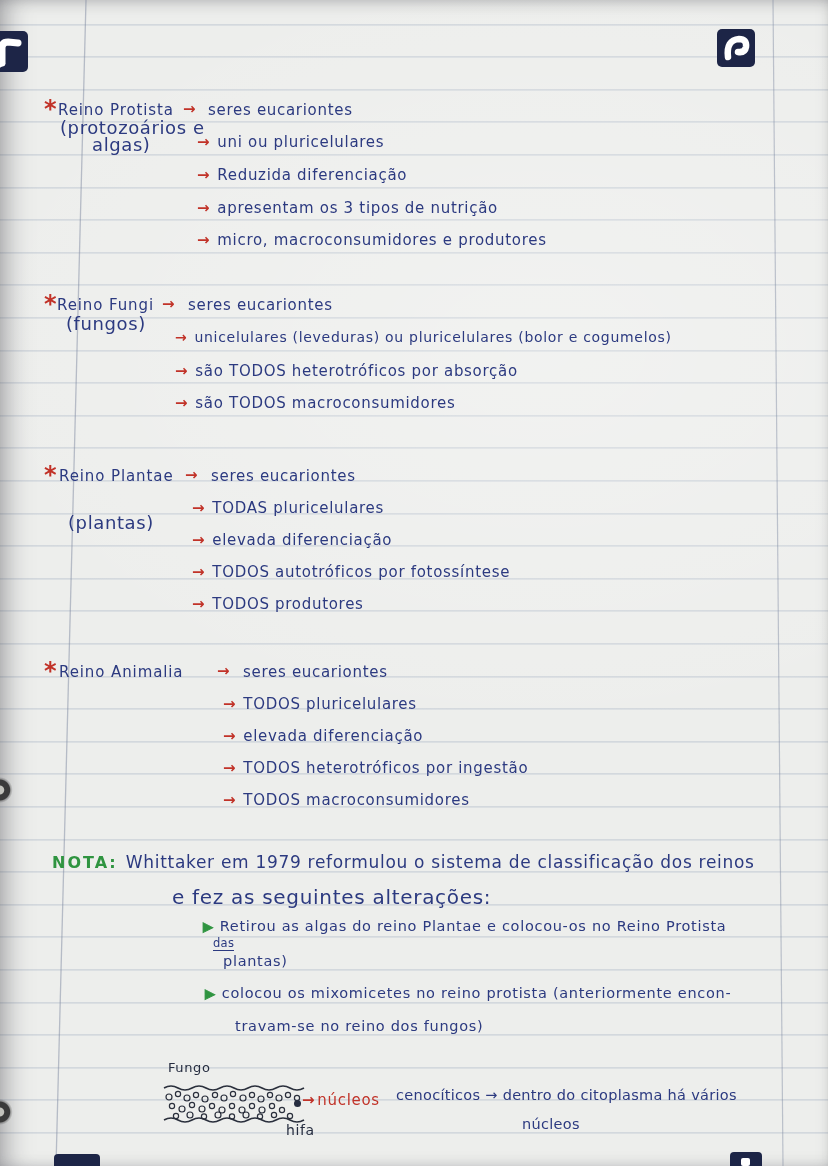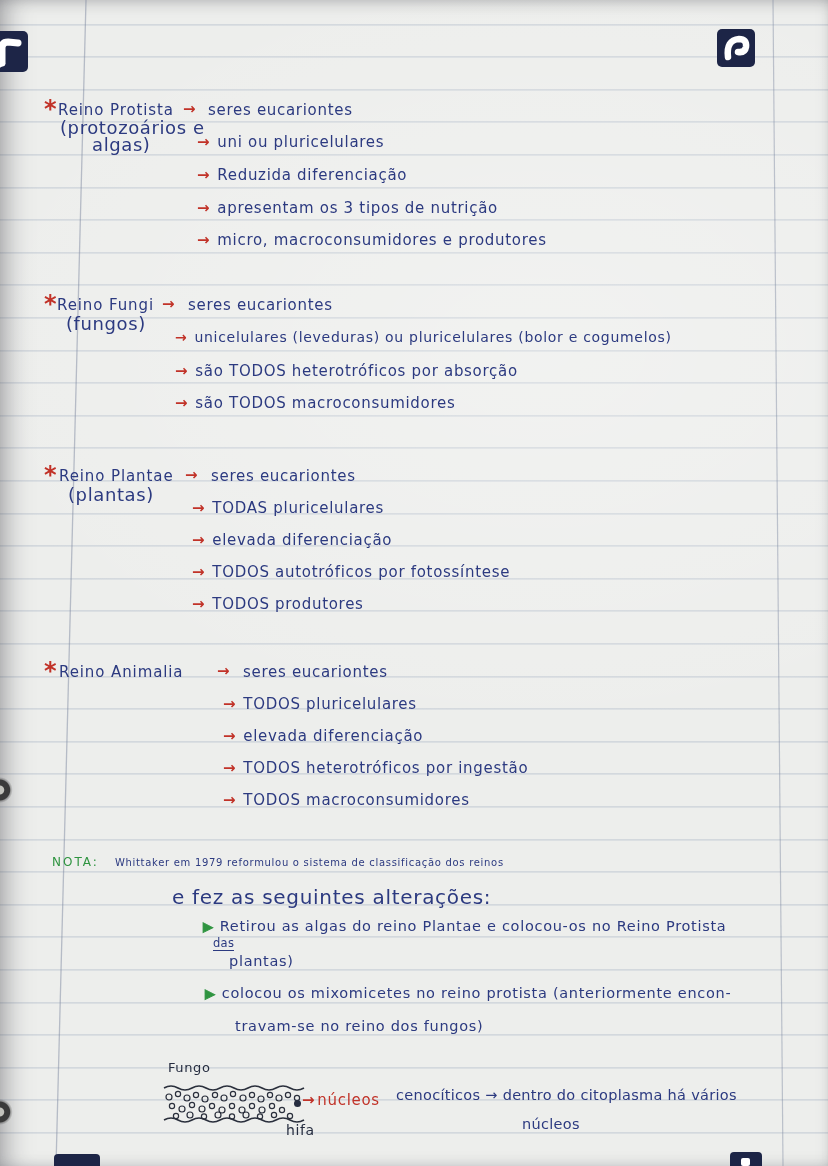--- a/index.html
+++ b/index.html
@@ -15,21 +15,21 @@
                 inset -8px 0 16px -12px rgba(90,90,98,.28),
                 inset 0 -8px 14px -10px rgba(90,90,98,.3);
     font-family:"DejaVu Sans", sans-serif;
   }
   .row{position:absolute;white-space:nowrap;font-size:15px;letter-spacing:.7px;color:#2c3a80;}
   .row .txt{display:inline;}
   .arrow{color:#c13228;font-weight:bold;margin-right:7px;}
   .star{position:absolute;color:#c13228;font-size:24px;font-weight:bold;line-height:10px;}
   .kingdom{font-size:15px;letter-spacing:.9px;}
   .sub{position:absolute;white-space:nowrap;font-size:18px;letter-spacing:.6px;color:#2c3a80;}
-  .nota-label{color:#2f9440;font-weight:normal;letter-spacing:2px;font-size:12px;}
+  .nota-label{color:#2f9440;font-weight:bold;letter-spacing:2px;font-size:16px;}
   .tri{color:#2f9440;font-size:13px;font-weight:bold;margin-right:6px;-webkit-text-stroke:.8px #2f9440;}
   .ins{position:relative;display:inline-block;width:4px;height:1em;}
   .ins .ins-word{position:absolute;left:-6px;top:-15px;font-size:11.5px;letter-spacing:.3px;color:#2c3a80;border-bottom:1.2px solid #2c3a80;padding-bottom:0;}
   .red-note{color:#c13228;}
   .vlines{position:absolute;left:0;top:0;pointer-events:none;}
   .hole{position:absolute;left:-12px;width:26px;height:26px;border-radius:50%;
         background:radial-gradient(circle at 45% 50%, #c2c2bc 0 4px, #3a3a3a 5px 10px, rgba(0,0,0,.25) 11px, rgba(0,0,0,0) 13px);}
   .logo-sq{position:absolute;background:#1d2547;border-radius:5px;}
   .diagram-label{position:absolute;white-space:nowrap;color:#262d40;letter-spacing:.6px;}
   .caption{position:absolute;white-space:nowrap;color:#2c3a80;font-size:14.5px;letter-spacing:.3px;}
@@ -86,43 +86,43 @@
     <span class="row" style="left:175px;top:329px;font-size:14px"><span class="arrow">→</span><span class="txt">unicelulares (leveduras) ou pluricelulares (bolor e cogumelos)</span></span>
     <span class="row" style="left:175px;top:362px"><span class="arrow">→</span><span class="txt">são TODOS heterotróficos por absorção</span></span>
     <span class="row" style="left:175px;top:394px"><span class="arrow">→</span><span class="txt">são TODOS macroconsumidores</span></span>
   </div>
 
   <div>
     <span class="star" style="left:44px;top:470px">*</span>
     <span class="row kingdom" style="left:59px;top:467px">Reino Plantae</span>
     <span class="row arrow" style="left:185px;top:466px">→</span>
     <span class="row" style="left:211px;top:467px">seres eucariontes</span>
-    <span class="sub" style="left:68px;top:484px">(plantas)</span>
+    <span class="sub" style="left:68px;top:512px">(plantas)</span>
     <span class="row" style="left:192px;top:499px"><span class="arrow">→</span><span class="txt">TODAS pluricelulares</span></span>
     <span class="row" style="left:192px;top:531px"><span class="arrow">→</span><span class="txt">elevada diferenciação</span></span>
     <span class="row" style="left:192px;top:563px"><span class="arrow">→</span><span class="txt">TODOS autotróficos por fotossíntese</span></span>
     <span class="row" style="left:192px;top:595px"><span class="arrow">→</span><span class="txt">TODOS produtores</span></span>
   </div>
 
   <div>
     <span class="star" style="left:44px;top:666px">*</span>
     <span class="row kingdom" style="left:59px;top:663px">Reino Animalia</span>
     <span class="row arrow" style="left:217px;top:662px">→</span>
     <span class="row" style="left:243px;top:663px">seres eucariontes</span>
     <span class="row" style="left:223px;top:695px"><span class="arrow">→</span><span class="txt">TODOS pluricelulares</span></span>
     <span class="row" style="left:223px;top:727px"><span class="arrow">→</span><span class="txt">elevada diferenciação</span></span>
     <span class="row" style="left:223px;top:759px"><span class="arrow">→</span><span class="txt">TODOS heterotróficos por ingestão</span></span>
     <span class="row" style="left:223px;top:791px"><span class="arrow">→</span><span class="txt">TODOS macroconsumidores</span></span>
   </div>
 
   <div>
-    <span class="row" style="left:52px;top:852px"><span class="nota-label">NOTA:</span><span class="txt" style="font-size:10px;margin-left:16px">Whittaker em 1979 reformulou o sistema de classificação dos reinos</span></span>
+    <span class="row" style="left:52px;top:852px"><span class="nota-label">NOTA:</span><span class="txt" style="font-size:17px;margin-left:8px">Whittaker em 1979 reformulou o sistema de classificação dos reinos</span></span>
     <span class="row" style="left:172px;top:885px;font-size:20px">e fez as seguintes alterações:</span>
     <span class="row" style="left:203px;top:918px;font-size:14.5px"><span class="tri">▶</span><span class="txt">Retirou as algas do reino Plantae e colocou-os no Reino Protista</span></span>
-    <span class="row" style="left:219px;top:951px;font-size:14.5px"><span class="ins"><span class="ins-word">das</span></span><span class="txt" style="margin-left:6px">plantas)</span></span>
+    <span class="row" style="left:219px;top:951px;font-size:14.5px"><span class="ins"><span class="ins-word">das</span></span><span class="txt" style="">plantas)</span></span>
     <span class="row" style="left:205px;top:985px;font-size:14.5px"><span class="tri">▶</span><span class="txt">colocou os mixomicetes no reino protista (anteriormente encon-</span></span>
     <span class="row" style="left:235px;top:1018px;font-size:14.5px">travam-se no reino dos fungos)</span>
   </div>
 
   <div>
     <span class="diagram-label" style="left:168px;top:1060px;font-size:13px">Fungo</span>
     <svg style="position:absolute;left:158px;top:1078px" width="156" height="52" viewBox="0 0 156 52">
       <path d="M6 10 q7 -4 14 0 t14 0 t14 0 t14 0 t14 0 t14 0 t14 0 t14 0 t14 0 t14 0" fill="none" stroke="#2a2f3c" stroke-width="1.6"></path>
       <path d="M6 42 q7 -4 14 0 t14 0 t14 0 t14 0 t14 0 t14 0 t14 0 t14 0 t14 0 t14 0" fill="none" stroke="#2a2f3c" stroke-width="1.6"></path>
       <g fill="none" stroke="#2a2f3c" stroke-width="1.2">

